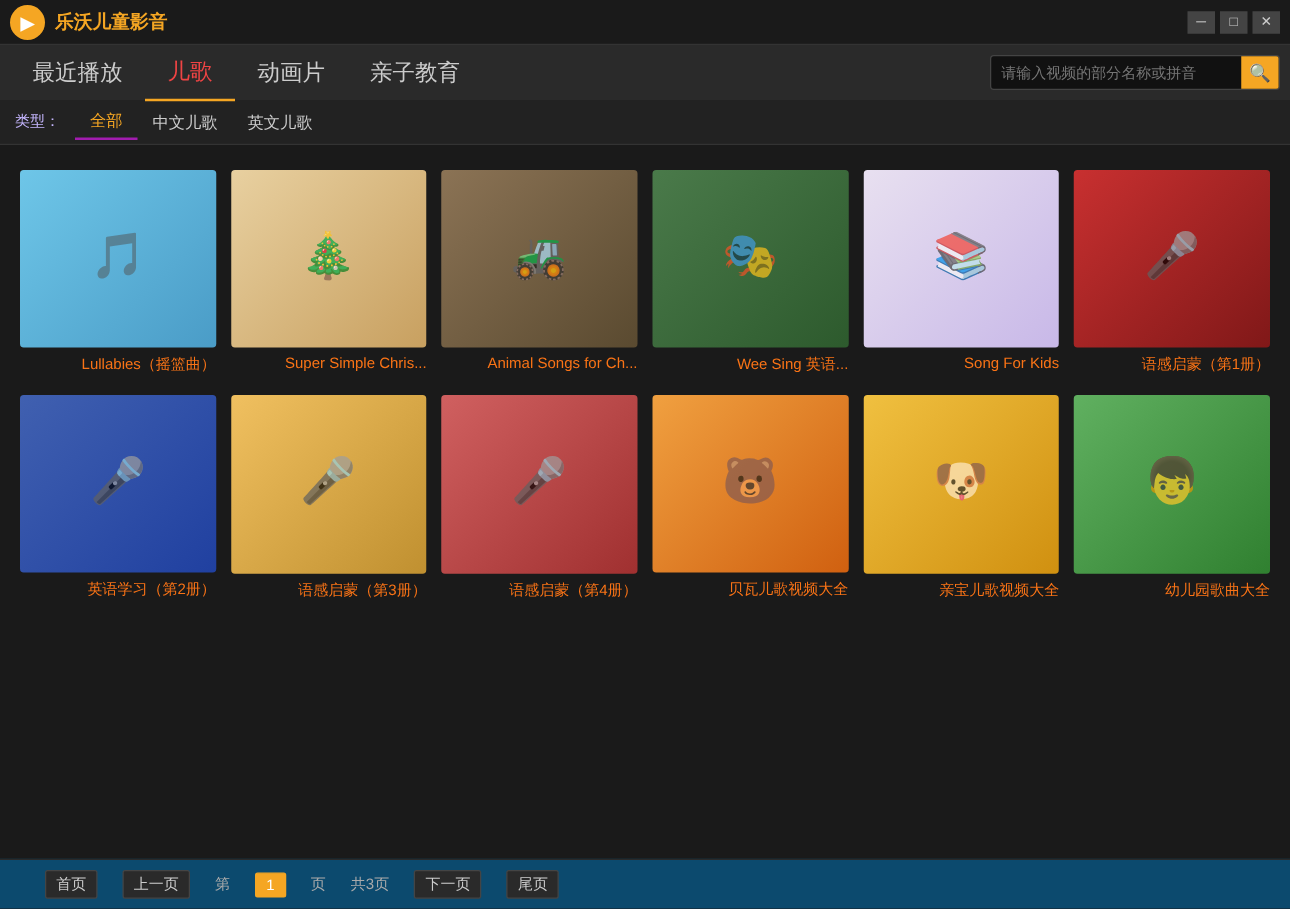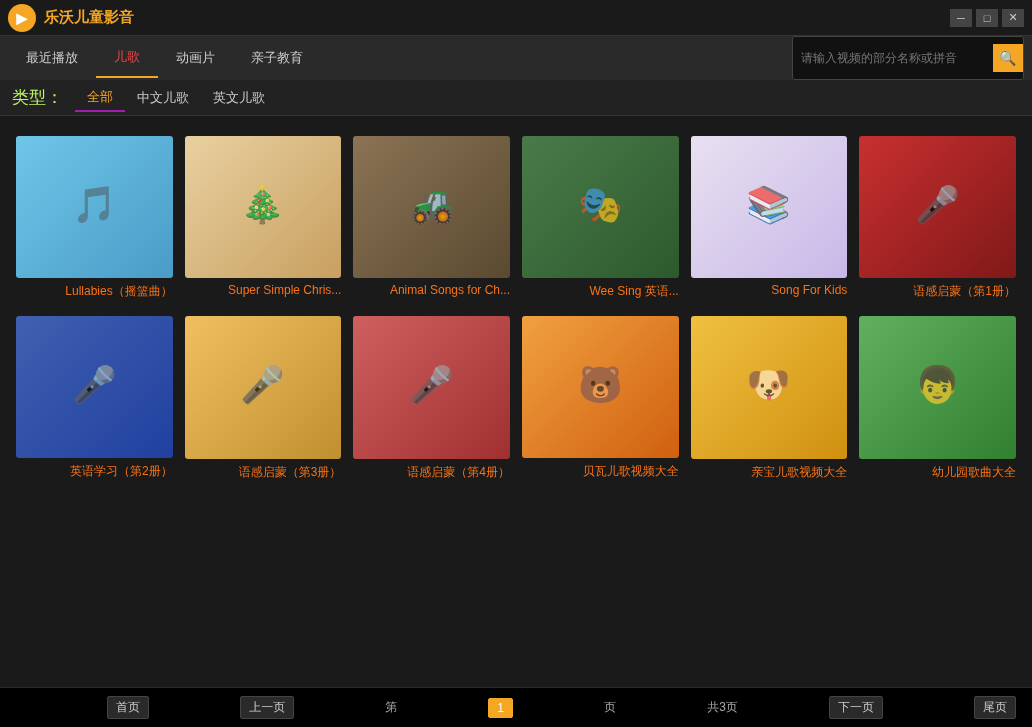--- a/index.html
+++ b/index.html
@@ -70,36 +70,36 @@
       gap: 0;
       justify-content: space-between;
     }
     #nav-left {
       display: flex;
       align-items: center;
       gap: 0;
     }
     .nav-item {
       padding: 10px 18px;
-      font-size: 13px;
+      font-size: 18px;
       color: #ccc;
       cursor: pointer;
     }
     .nav-item.active {
       color: #ef4444;
       border-bottom: 2px solid #f5a623;
     }
     #search-box {
       display: flex;
       align-items: center;
       background: #111;
       border: 1px solid #444;
       border-radius: 3px;
       overflow: hidden;
-      height: 44px;
+      height: 28px;
     }
     #search-input {
       background: transparent;
       border: none;
       outline: none;
       color: #ccc;
       font-size: 12px;
       width: 200px;
       padding: 0 8px;
       font-family: 'Microsoft YaHei', sans-serif;
@@ -121,22 +121,22 @@
     #filterbar {
       height: 36px;
       background: #222;
       display: flex;
       align-items: center;
       padding: 0 12px;
       gap: 0;
       border-bottom: 1px solid #333;
     }
     #filter-label {
-      color: #bef264;
-      font-size: 17px;
+      color: #c4b5fd;
+      font-size: 12px;
       margin-right: 12px;
     }
     .filter-item {
       padding: 4px 12px;
       font-size: 13px;
       color: #ccc;
       cursor: pointer;
     }
     .filter-item.active {
       color: #f5a623;
@@ -175,24 +175,24 @@
       margin-top: 5px;
       text-align: right;
       overflow: hidden;
       text-overflow: ellipsis;
       white-space: nowrap;
     }
 
     
     #pagination {
       height: 40px;
-      background: #000000;
-      display: flex;
-      align-items: center;
-      justify-content: space-between;
+      background: #0c4a6e;
+      display: flex;
+      align-items: center;
+      justify-content: flex-start;
       padding: 0 16px;
       gap: 20px;
       font-size: 12px;
       color: #aaa;
       border-top: 1px solid #2a2a2a;
     }
     .page-btn {
       padding: 2px 8px;
       background: #2a2a2a;
       border: 1px solid #444;

